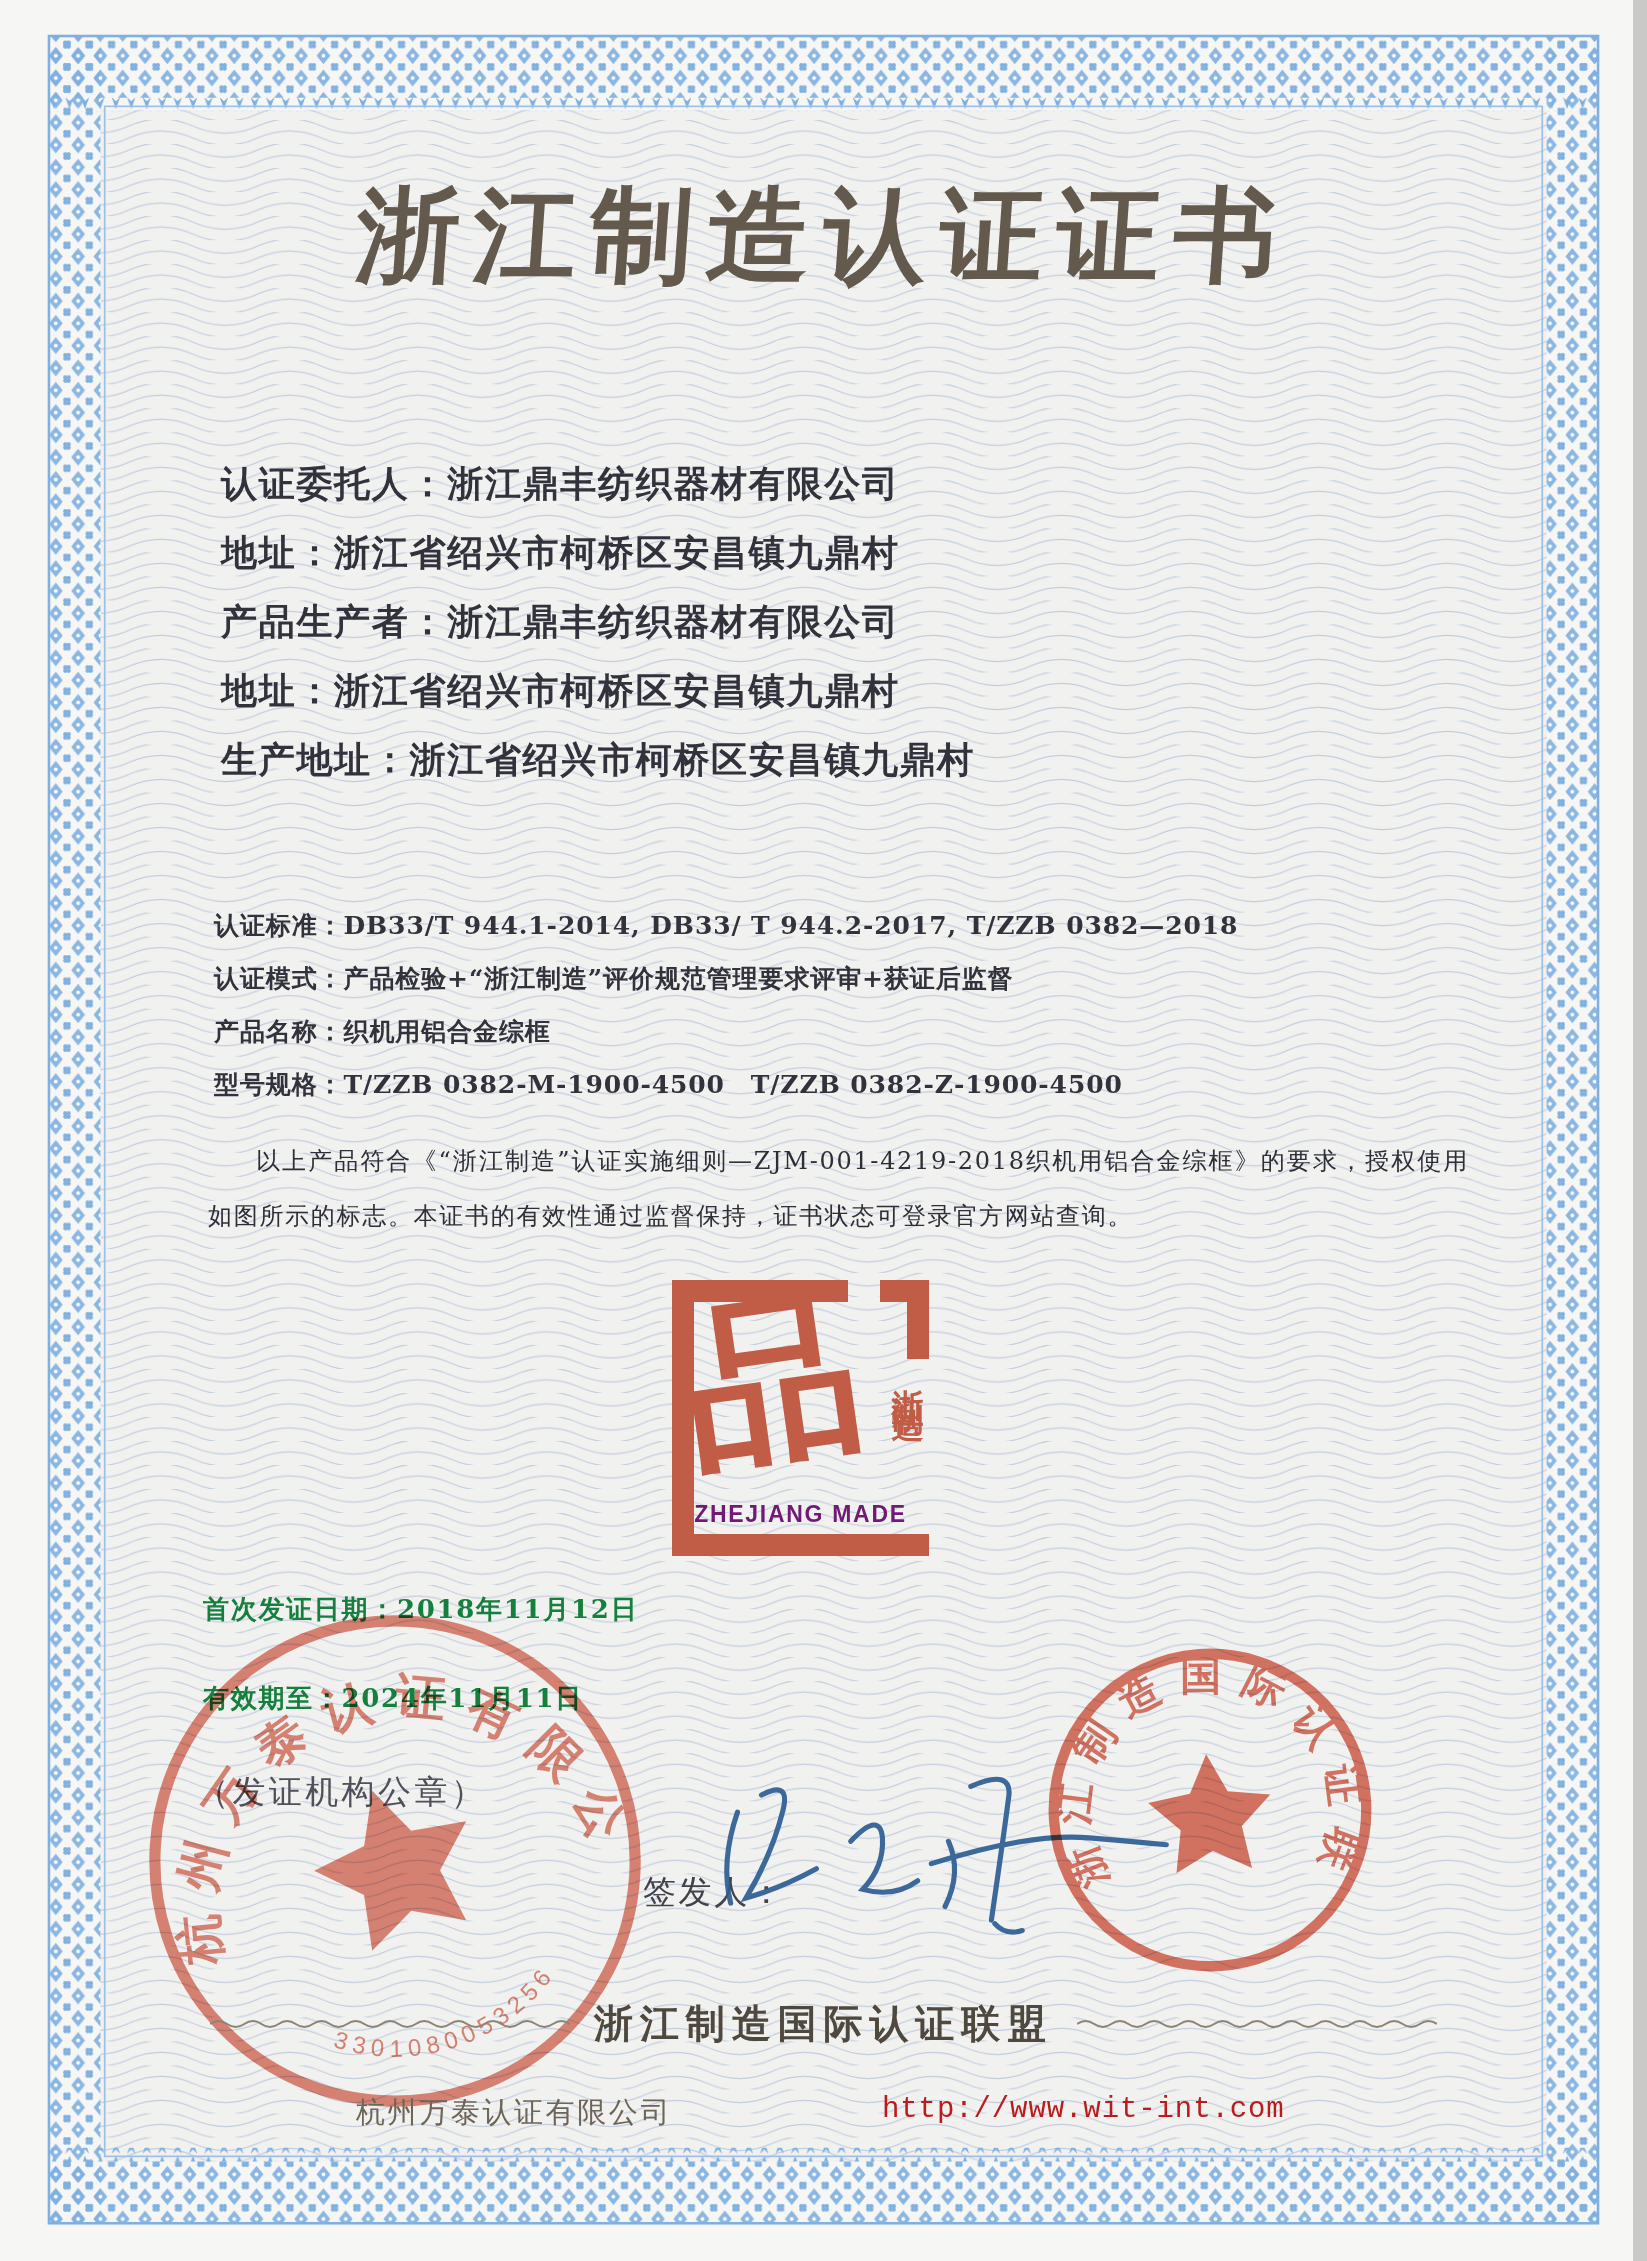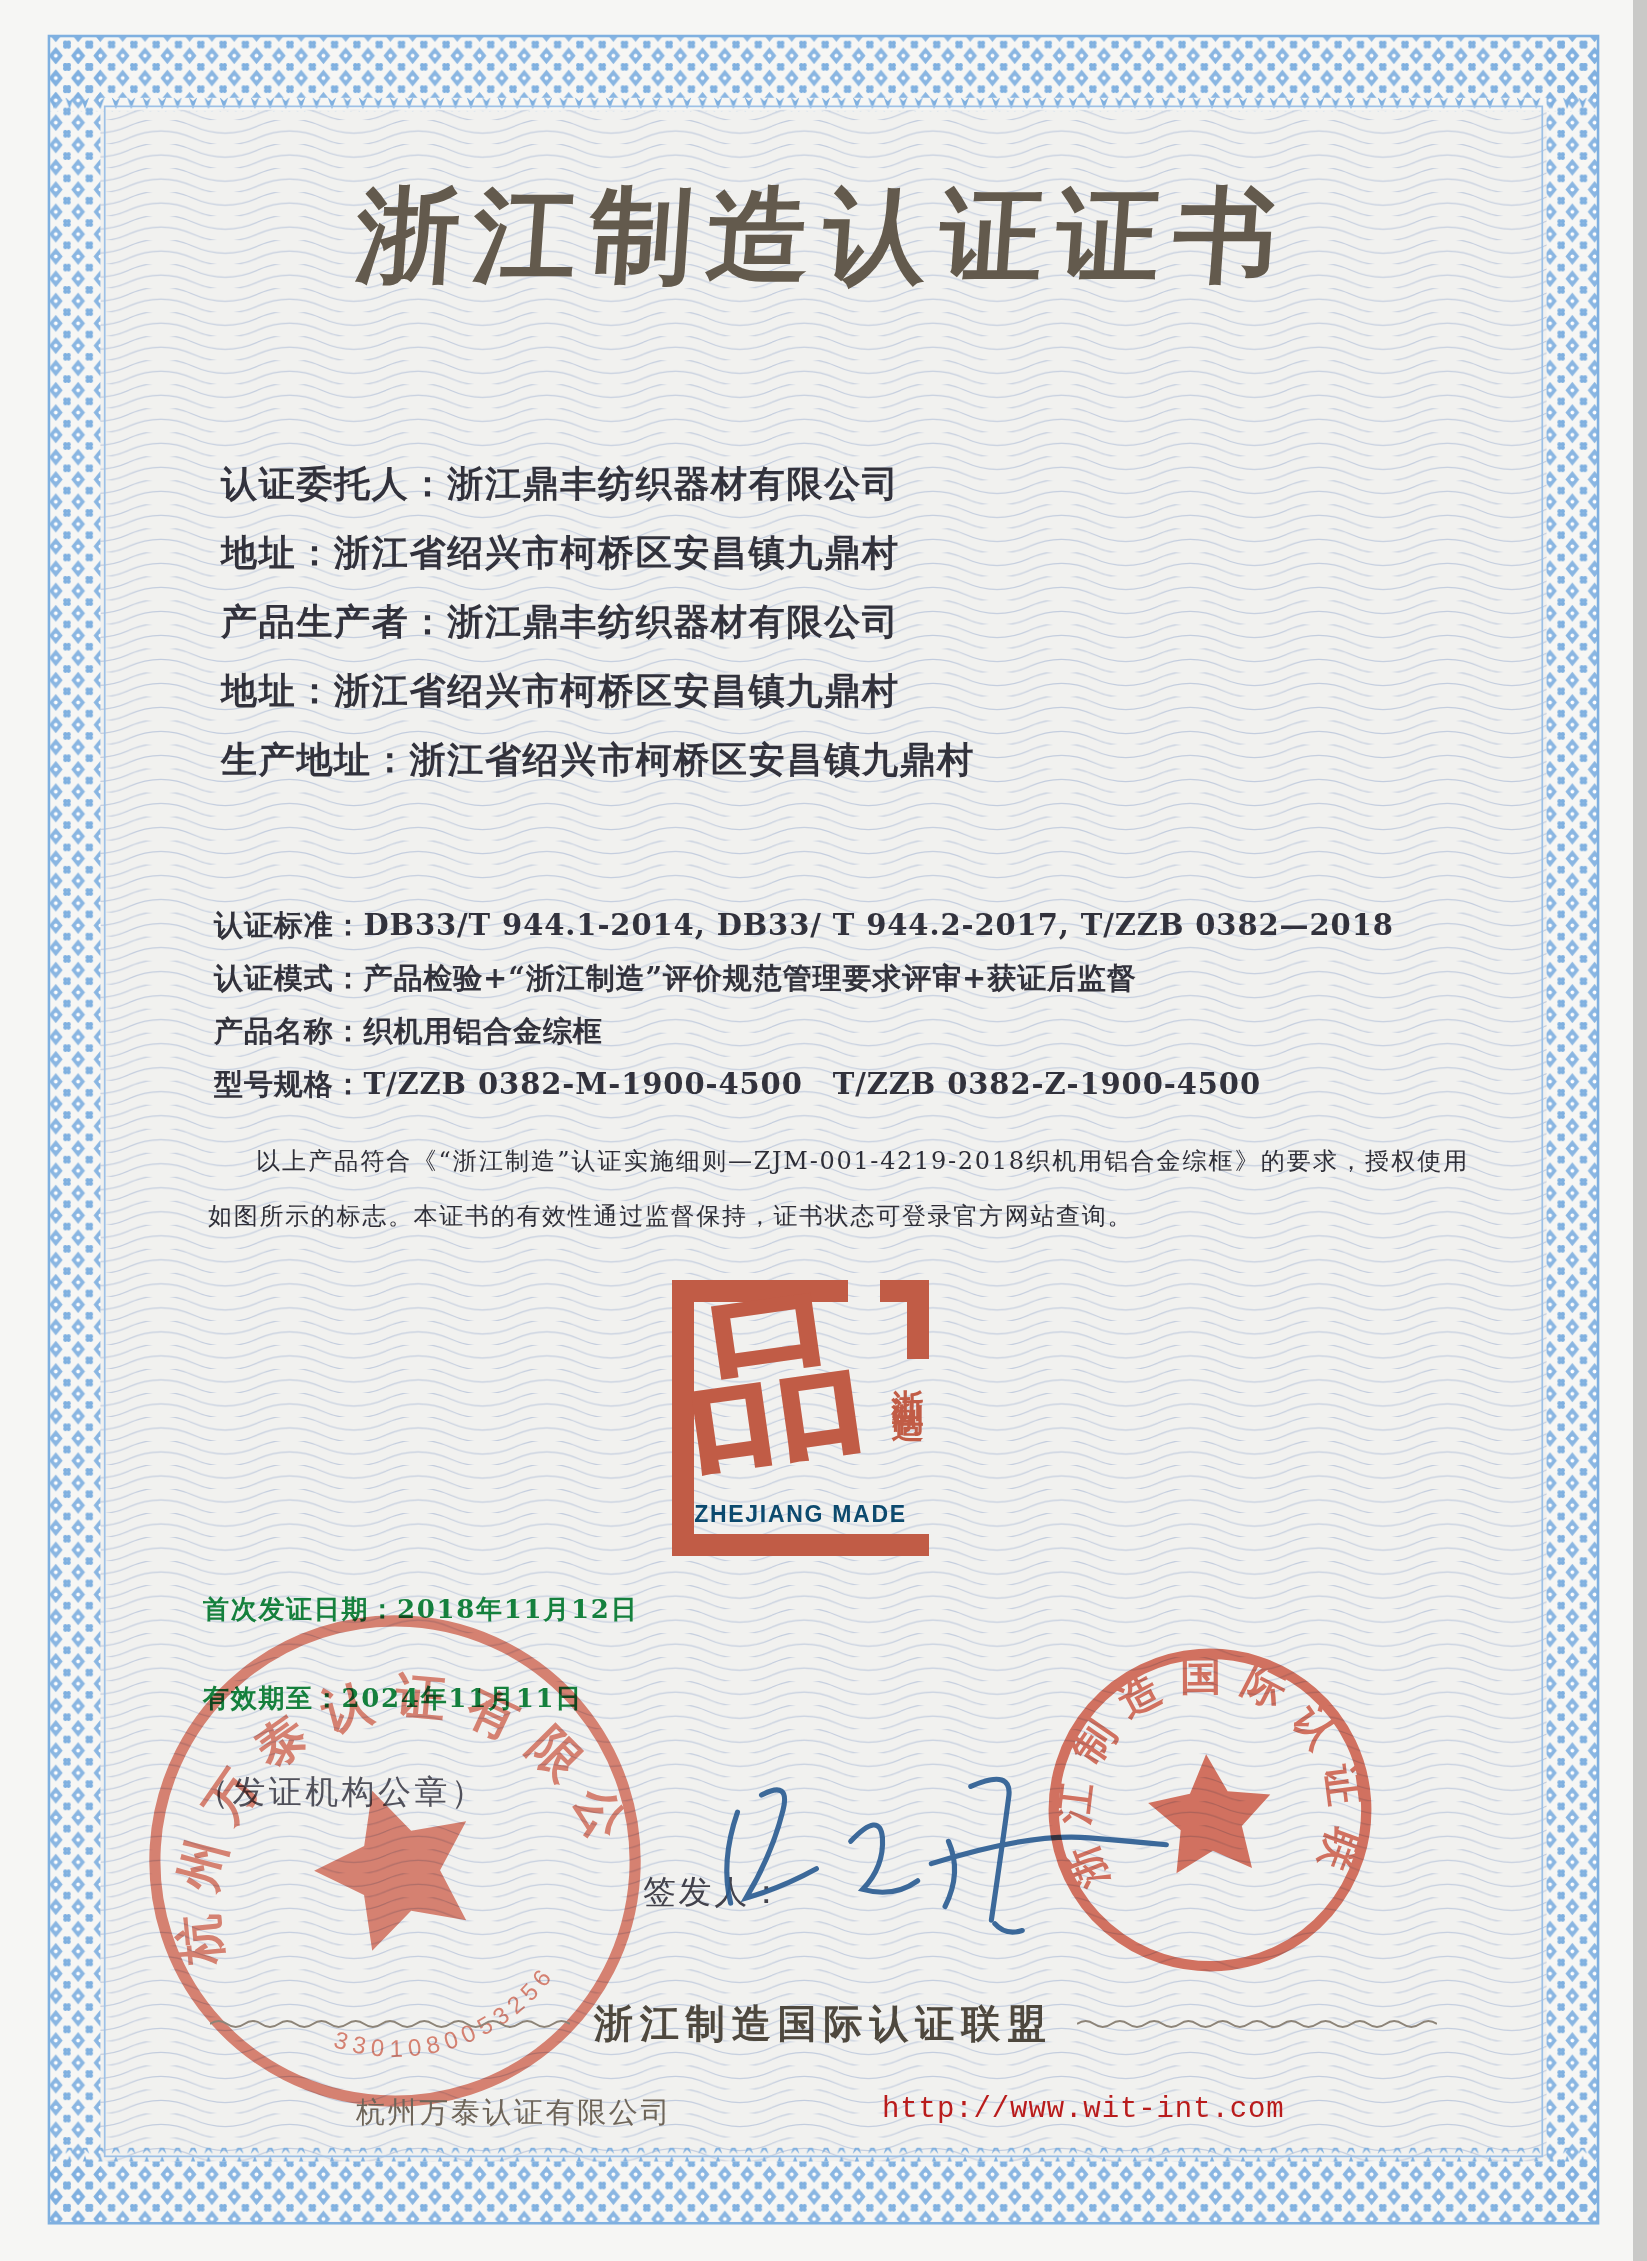--- a/index.html
+++ b/index.html
@@ -15,34 +15,34 @@
   .title{left:0;top:168px;width:1647px;text-align:center;font-size:103px;font-weight:700;
          color:#635a4d;letter-spacing:13.7px;transform:skewX(-4deg);}
 
   .cert-no{left:0;top:352px;width:1647px;text-align:center;font-size:38px;color:#35353f;
            font-weight:500;letter-spacing:1.7px;}
 
   .fields{left:221px;top:449px;}
   .field-line{height:69px;line-height:69px;font-size:36px;font-weight:700;color:#32323c;letter-spacing:1.7px;}
 
   .specs{left:214px;top:899px;}
-  .spec-line{height:53px;line-height:53px;font-size:29px;font-weight:700;color:#32323c;letter-spacing:0.9px;}
+  .spec-line{height:53px;line-height:53px;font-size:25px;font-weight:700;color:#32323c;letter-spacing:0.9px;}
 
   .statement{left:208px;top:1134px;width:1261px;font-size:24px;line-height:55px;color:#2e2e37;
              text-align:justify;text-indent:2em;letter-spacing:1.7px;font-weight:500;}
 
   
   .logo{left:672px;top:1280px;width:257px;height:276px;}
   .logo .bar{position:absolute;background:#c15c46;}
   .logo-glyph{position:absolute;left:12px;top:12px;font-size:176px;line-height:1;color:#c15c46;
               font-weight:700;transform:rotate(-8deg);}
   .logo-vert{position:absolute;left:214px;top:84px;writing-mode:vertical-rl;font-size:32px;
              letter-spacing:6.9px;color:#c15c46;font-weight:700;}
   .logo-caption{position:absolute;left:0;top:221px;width:257px;text-align:center;font-size:23px;
-                font-weight:700;letter-spacing:1.7px;color:#0c4a6e;font-family:"Liberation Sans",sans-serif;}
+                font-weight:700;letter-spacing:1.7px;color:#701a75;font-family:"Liberation Sans",sans-serif;}
 
   .date-line{font-size:26px;font-weight:700;color:#15803d;letter-spacing:1.7px;}
   .seal-note{left:196px;top:1752px;font-size:33px;color:#50505a;letter-spacing:3.4px;font-weight:500;margin-top:18px;}
   .signer{left:599px;top:1870px;font-size:33px;color:#42424c;font-weight:500;letter-spacing:2.6px;margin-left:44px;}
 
   .stamp{mix-blend-mode:multiply;pointer-events:none;}
 
   .banner-row{left:0;top:1997px;width:1647px;display:flex;justify-content:center;align-items:center;gap:24px;}
   .banner-text{font-size:39px;font-weight:700;color:#4e483e;letter-spacing:6.9px;}
   .rule-svg{display:block;}

